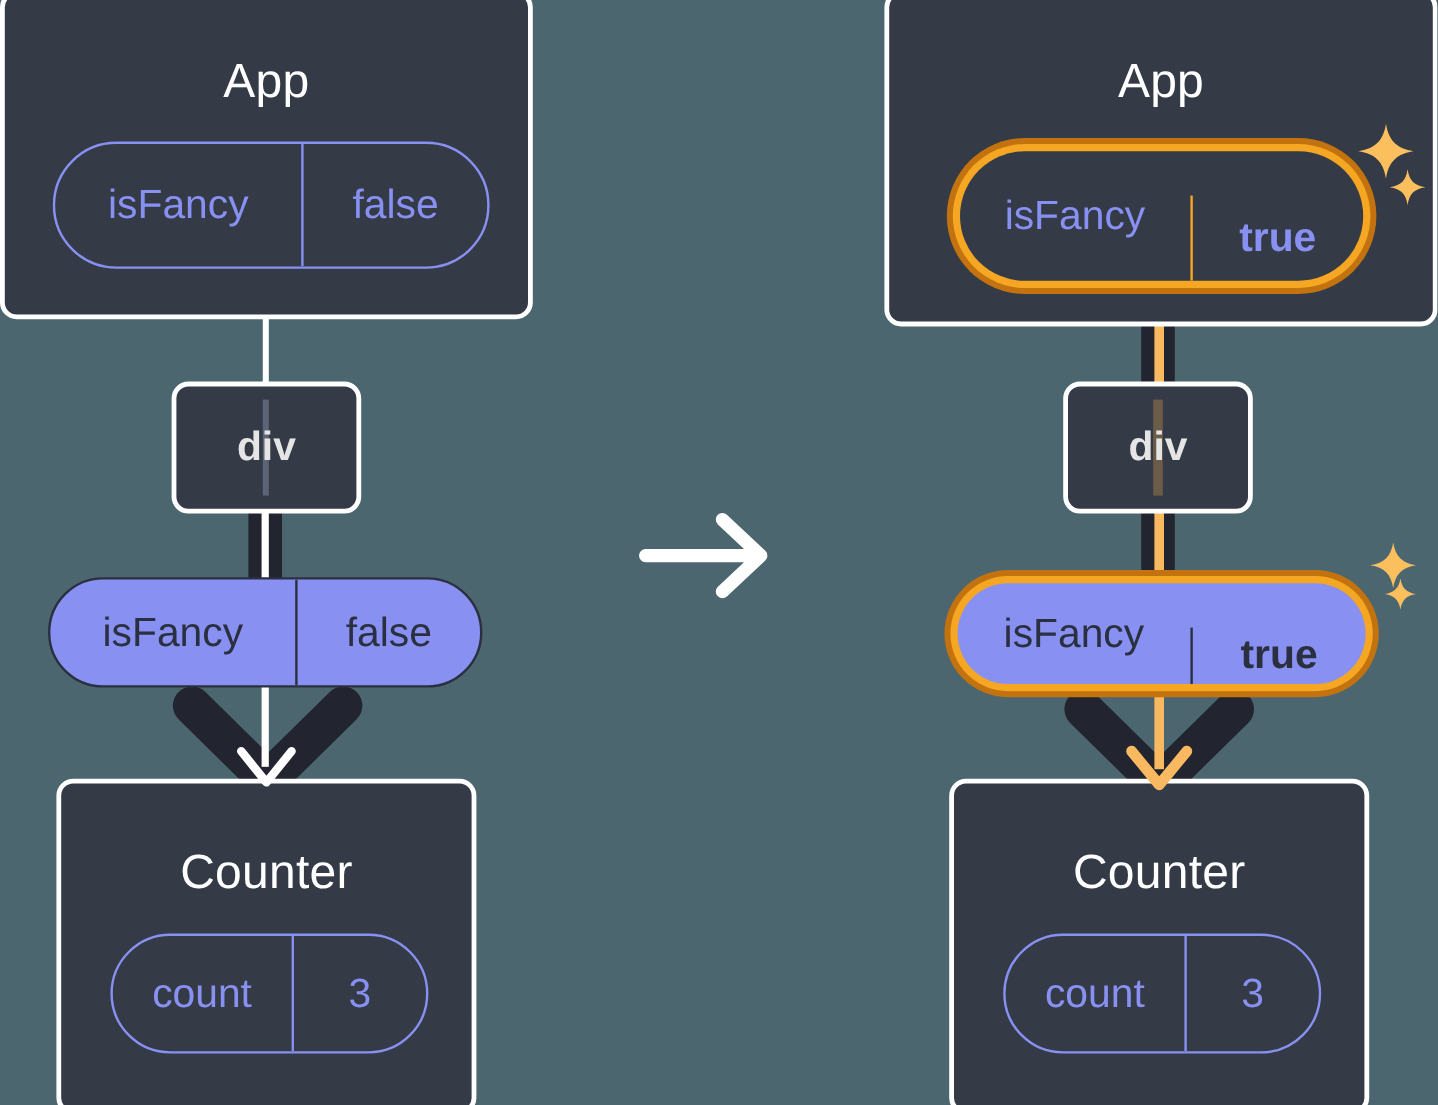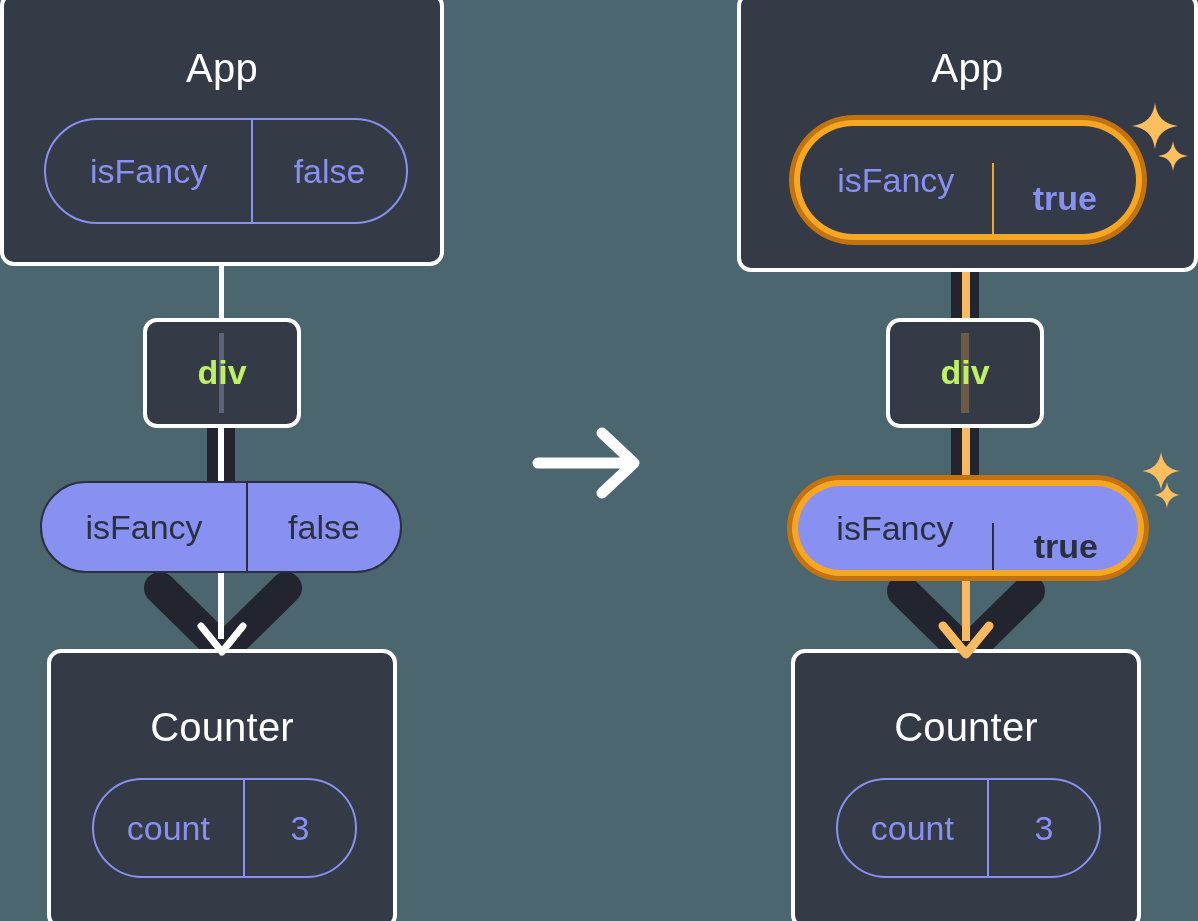--- a/index.html
+++ b/index.html
@@ -32,21 +32,21 @@
     font-weight: 400;
     letter-spacing: .2px;
     white-space: nowrap;
   }
   .divbox-title {
     font-size: 34px;
     font-weight: 700;
     position: absolute;
     left: 0; right: 0;
     text-align: center;
-    color: #bef264;
+    color: #e5e5e5;
     z-index: 3;
   }
 
   
   .pill {
     position: absolute;
     box-sizing: border-box;
     display: flex;
     align-items: stretch;
     border-radius: 999px;

